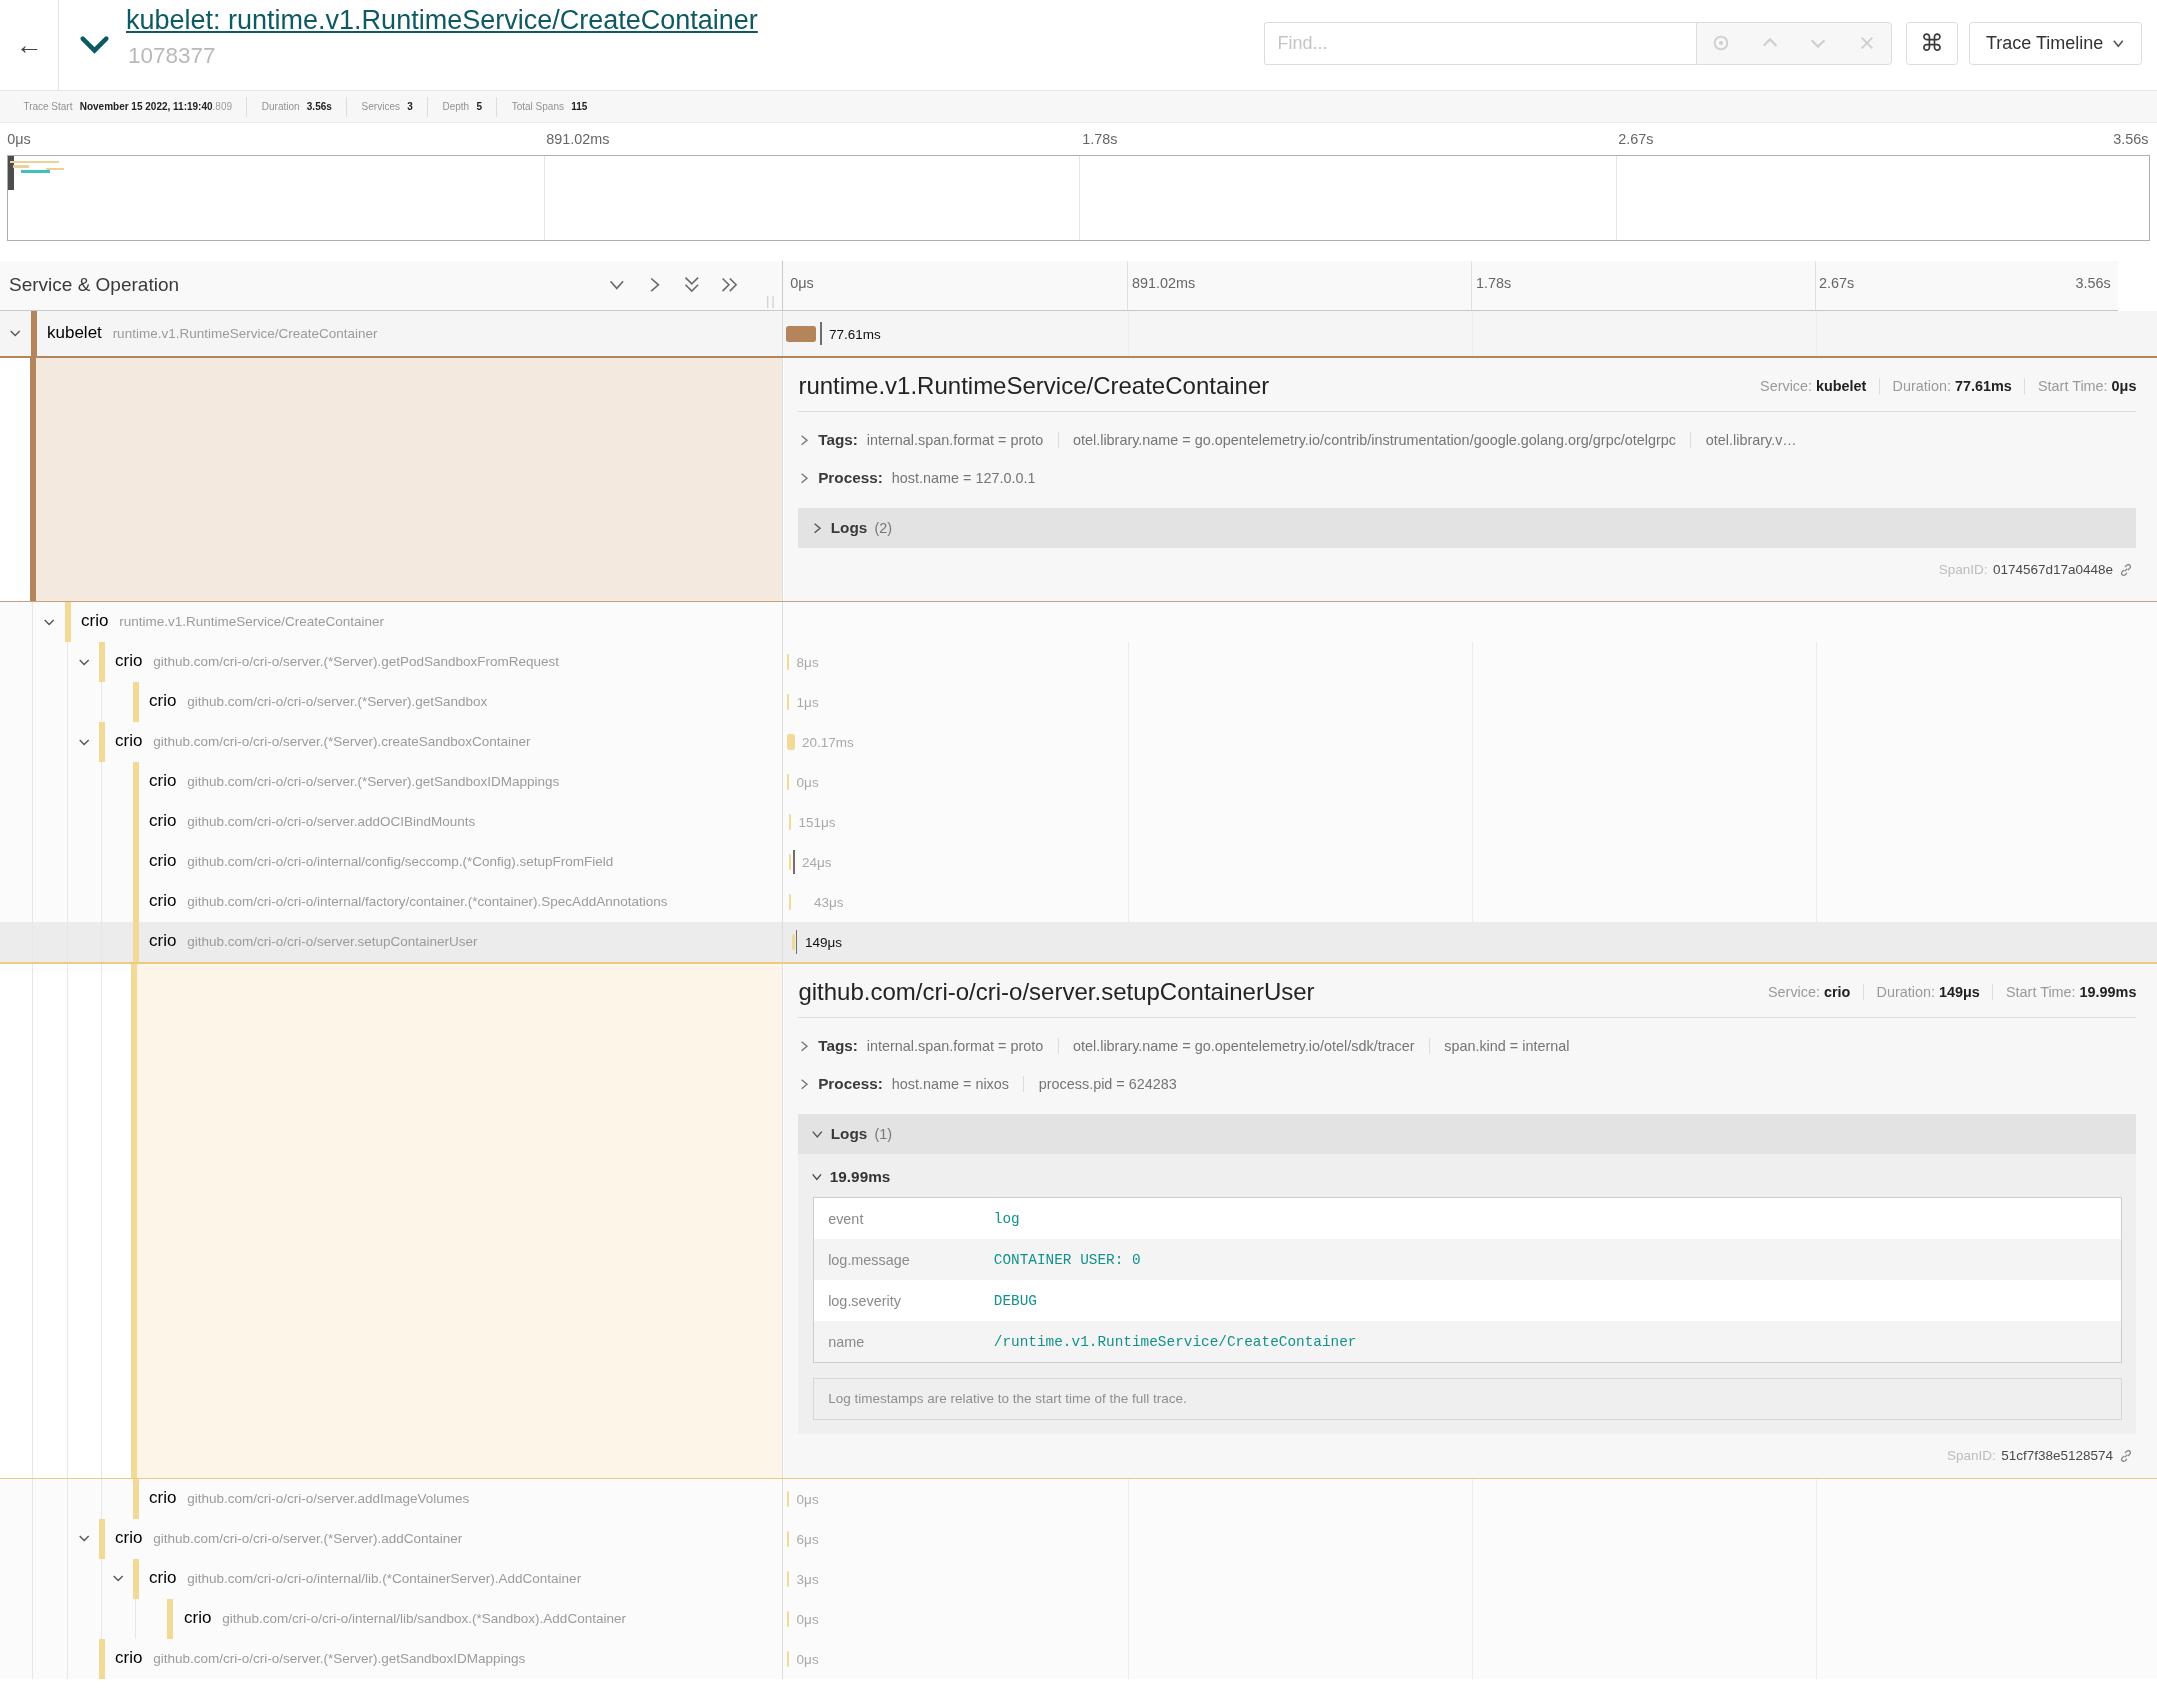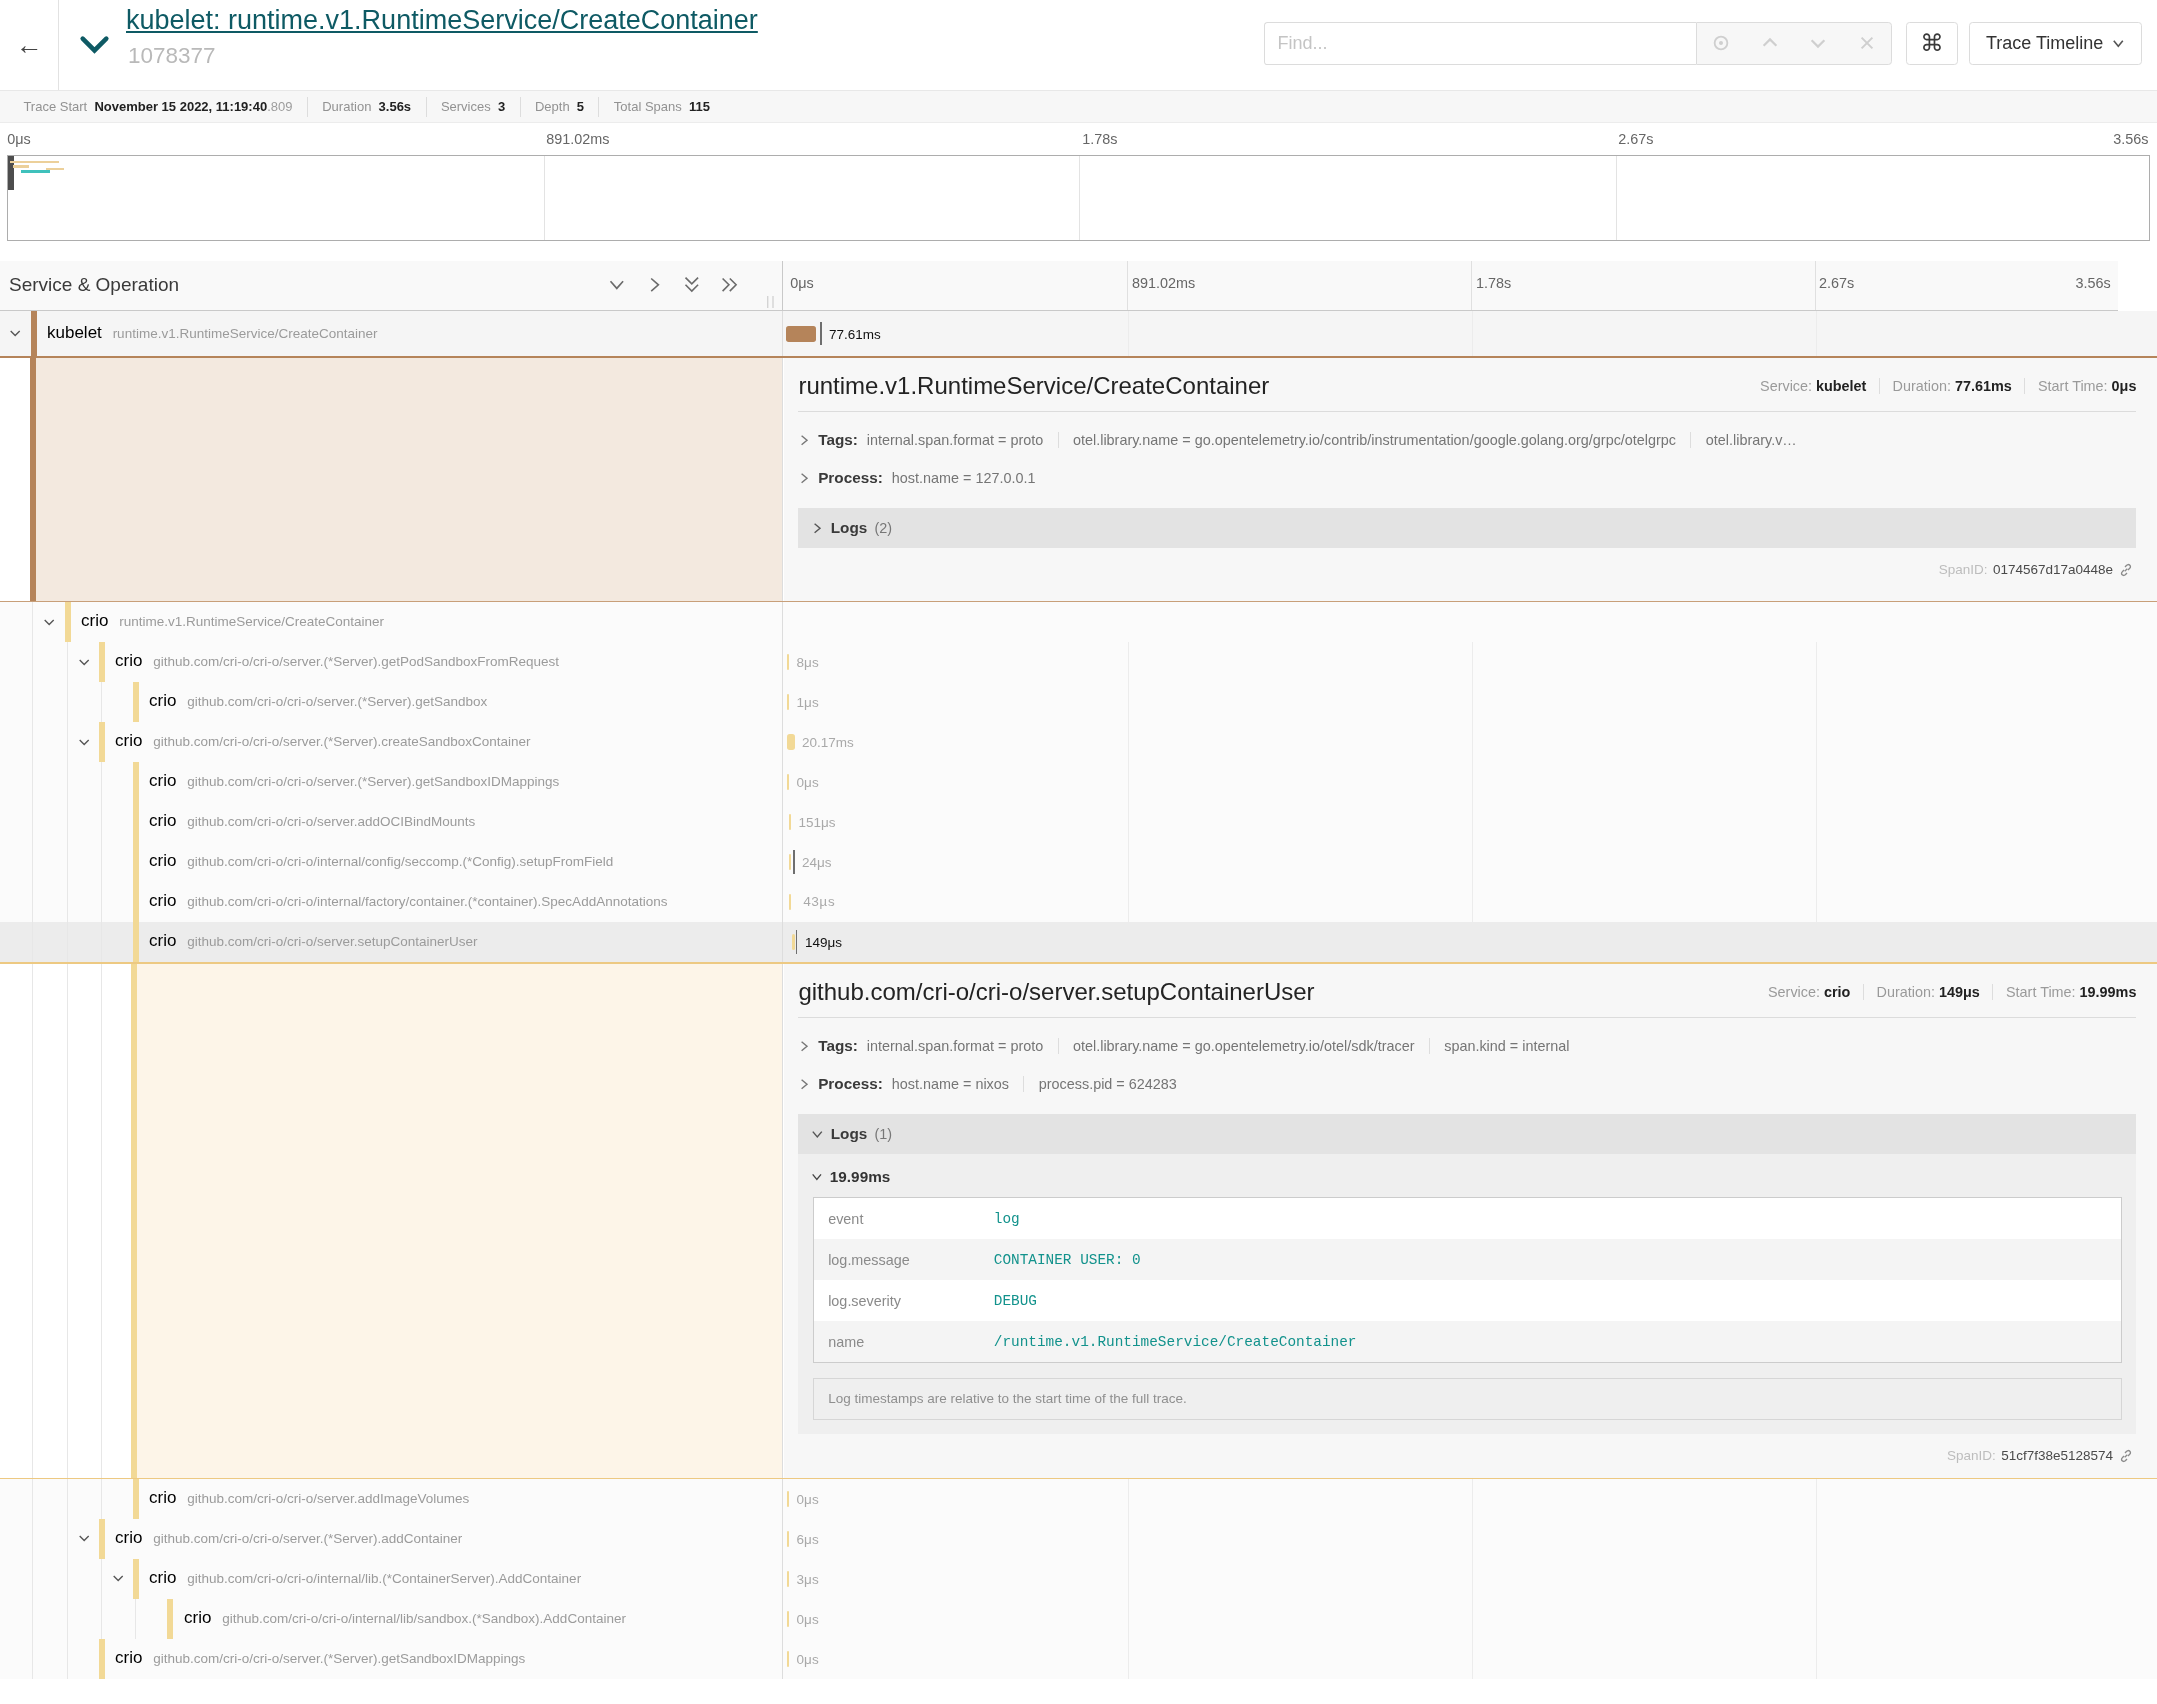--- a/index.html
+++ b/index.html
@@ -23,21 +23,21 @@
     display:flex; align-items:center; justify-content:space-around; color:#cfcfcf; }
   .find-suffix .ficon { width:23.4px; height:23.4px; display:flex; align-items:center; justify-content:center; cursor:pointer; }
   .sq-btn { position:absolute; top:21.6px; height:43px; background:#fff; border:0.9px solid #dcdcdc; border-radius:3.6px;
     display:flex; align-items:center; justify-content:center; cursor:pointer; }
   .cmd-btn { left:1906px; width:52px; font-size:23.4px; color:#3a3a3a; }
   .view-btn { left:1969px; width:173px; font-size:18px; color:#333; gap:9px; }
 
   
   .summary { position:absolute; top:90px; left:0; width:2158px; height:33px; background:#f7f7f7;
     border-top:0.9px solid #e8e8e8; border-bottom:0.9px solid #ececec; display:flex; align-items:center; padding-left:9px; }
-  .sum-item { display:flex; align-items:center; font-size:13px; padding:0 14.4px; height:20px;justify-content:space-between; }
+  .sum-item { display:flex; align-items:center; font-size:10px; padding:0 14.4px; height:20px;justify-content:space-between; }
   .sum-item + .sum-item { border-left:0.9px solid #ddd; }
   .sum-label { color:#929292; margin-right:7.2px; }
   .sum-value { color:#222; font-weight:700; }
   .sum-suffix { color:#9d9d9d; }
 
   
   .map-labels { position:absolute; top:131px; left:7.2px; width:2143px; height:20px; font-size:14.4px; color:#666; }
   .map-labels span { position:absolute; top:0; }
   .minimap { position:absolute; top:155px; left:7.2px; width:2143px; height:86px; background:#fff; border:0.9px solid #adadad; }
   .map-div { position:absolute; top:0; bottom:0; width:0.9px; background:#e3e3e3; }
@@ -441,21 +441,21 @@
           <div class="guide" style="left: 67px;"></div>
           <div class="guide" style="left: 101px;"></div>
           <div class="stripe" style="left: 133px; background: rgb(242, 217, 150);"></div>
           <span class="svc" style="left: 149px;">crio<span class="op">github.com/cri-o/cri-o/internal/factory/container.(*container).SpecAddAnnotations</span></span>
         </div>
         <div class="row-right">
           <div class="rr-grid" style="left: 344px;"></div>
           <div class="rr-grid" style="left: 688px;"></div>
           <div class="rr-grid" style="left: 1032px;"></div>
           <div class="bar" style="left: 4.5px; width: 2.7px; background: rgb(242, 217, 150);"></div>
-          <div class="dur" style="left: 19px; font-family: Liberation Mono, monospace;">43μs</div>
+          <div class="dur" style="left: 30px;">43μs</div>
         </div>
       </div>
       <div class="span-row sel">
         <div class="row-left">
           <div class="guide" style="left: 32px;"></div>
           <div class="guide" style="left: 67px;"></div>
           <div class="guide" style="left: 101px;"></div>
           <div class="stripe" style="left: 133px; background: rgb(242, 217, 150);"></div>
           <span class="svc" style="left: 149px;">crio<span class="op">github.com/cri-o/cri-o/server.setupContainerUser</span></span>
         </div>

